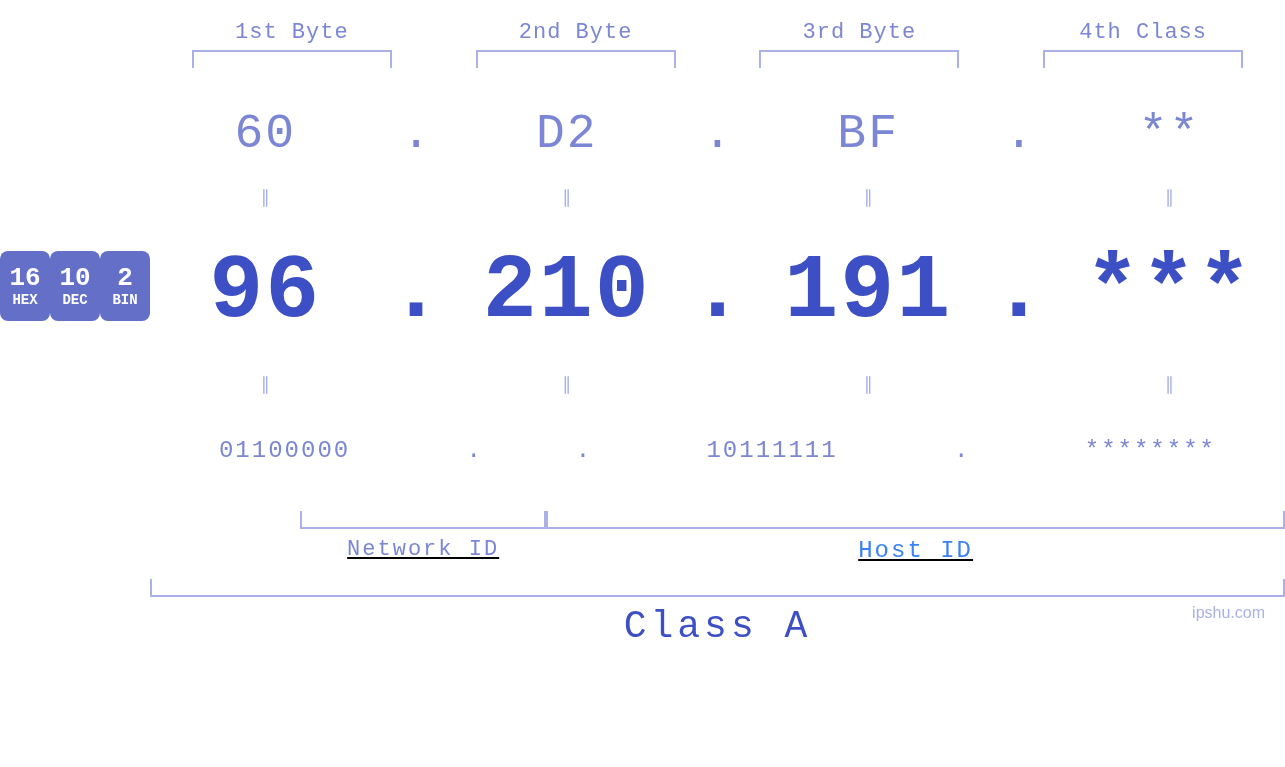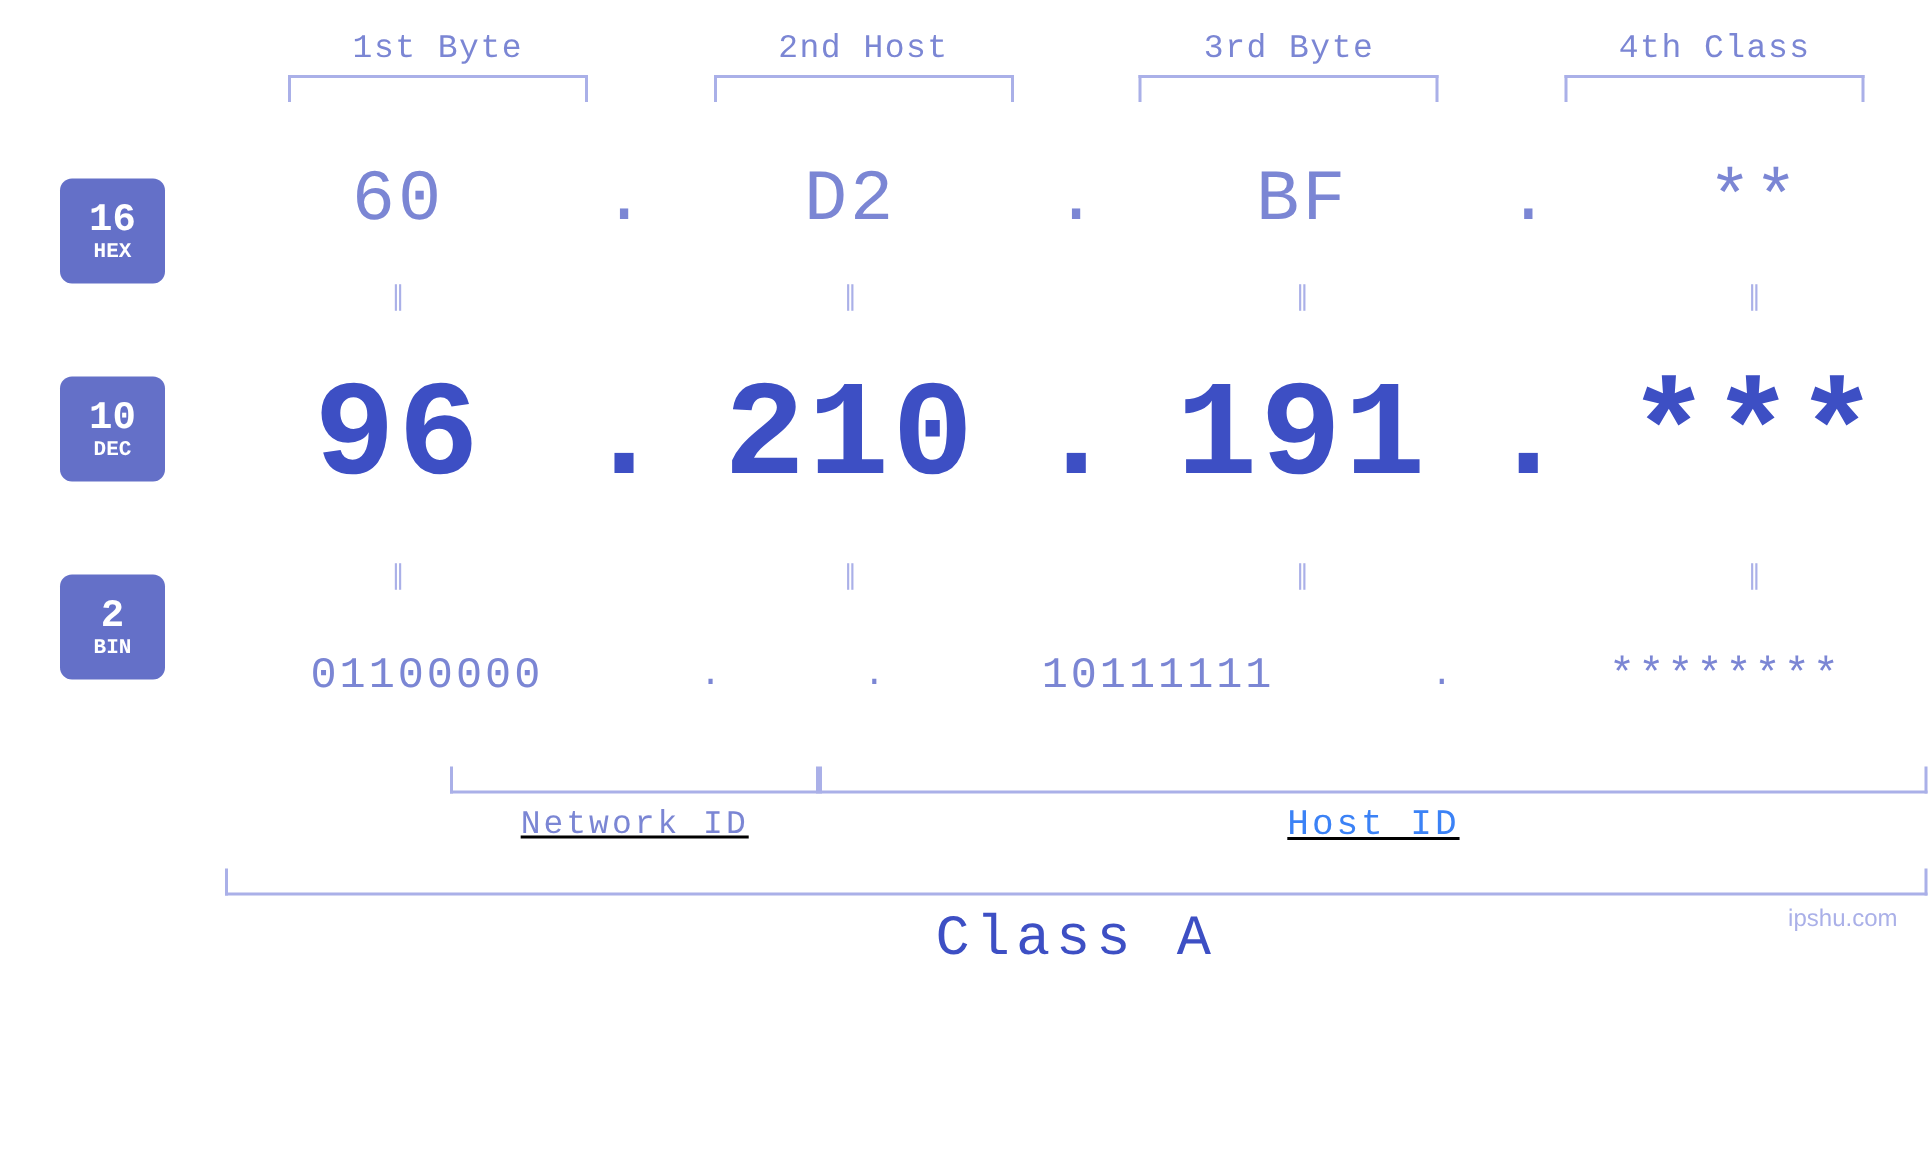--- a/index.html
+++ b/index.html
@@ -61,21 +61,20 @@
       display: flex;
       width: 100%;
       margin-top: 10px;
       flex: 1;
     }
 
     
     .badges-column {
       width: 150px;
       display: flex;
-      flex-direction: column;
       align-items: center;
       justify-content: space-around;
       padding: 10px 0 80px 0;
     }
 
     .badge {
       background: #6470c8;
       color: white;
       border-radius: 8px;
       width: 70px;
@@ -162,21 +161,21 @@
 
     .dec-dot {
       color: #3d4fc4;
       font-size: 90px;
       font-weight: bold;
     }
 
     
     .bin-value {
       color: #7b86d4;
-      font-size: 29px;
+      font-size: 24px;
       letter-spacing: 2px;
     }
 
     .bin-dot {
       color: #7b86d4;
       font-size: 24px;
     }
 
     
     .equals-row {
@@ -284,21 +283,21 @@
       line-height: 1;
     }
   </style>
 </head>
 <body>
 
 <div class="main-container">
 
   <div class="byte-headers">
     <div class="byte-label">1st Byte</div>
-    <div class="byte-label">2nd Host</div>
+    <div class="byte-label">2nd Byte</div>
     <div class="byte-label">3rd Byte</div>
     <div class="byte-label">4th Class</div>
   </div>
 
   <div class="bracket-row">
     <div class="bracket"></div>
     <div class="bracket"></div>
     <div class="bracket"></div>
     <div class="bracket"></div>
   </div>

